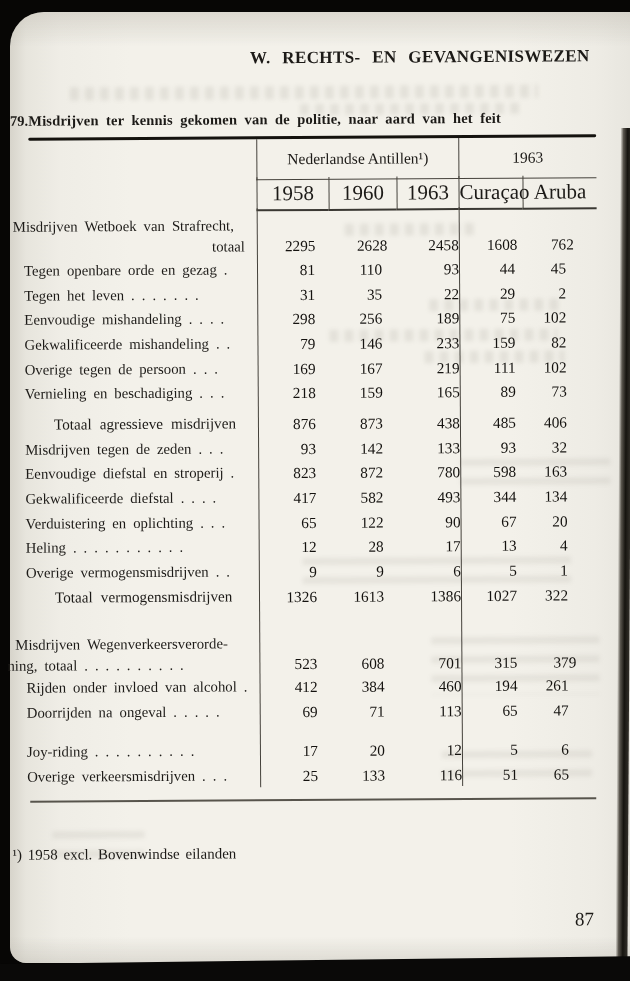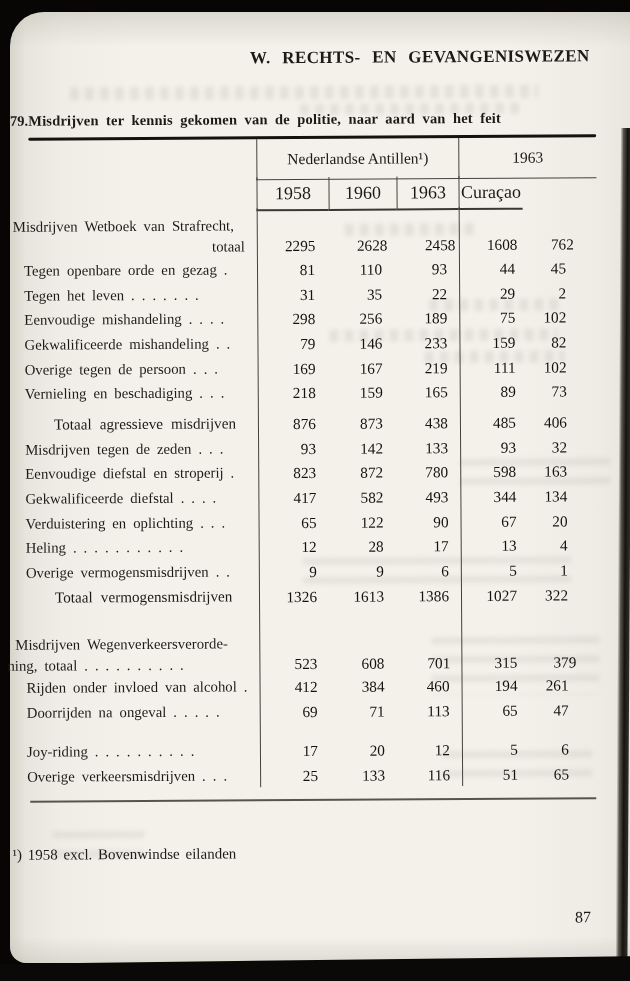--- a/index.html
+++ b/index.html
@@ -49,21 +49,21 @@
   #tbl{position:absolute;left:4px;top:124px;width:584px;}
   .top-rule{height:3px;background:#14120e;margin-left:16px;width:568px;border-radius:2px;}
   .hrowA{display:grid;grid-template-columns:244px 202px 138px;height:38px;}
   .hrowA .gcell{
     border-left:1px solid #45423c;border-bottom:1.5px solid #45423c;
     text-align:center;font-size:15.5px;line-height:40px;white-space:nowrap;
   }
   .hrowB{display:grid;grid-template-columns:244px 72px 68px 62px 64px 74px;height:31px;}
   .hrowB .ccell{
     border-left:1px solid #45423c;border-bottom:2px solid #3a3833;
-    text-align:center;font-size:18px;line-height:32px;white-space:nowrap;
+    text-align:center;font-size:21px;line-height:32px;white-space:nowrap;
   }
   #table-body{position:relative;padding-top:3px;}
   .vline{position:absolute;top:0;bottom:0;width:1px;background:#45423c;}
   .vline.v1{left:244px;}
   .vline.v2{left:446px;}
   .bottom-rule{height:2px;background:#57544c;margin-left:14px;width:566px;margin-top:12px;}
 
   .trow{display:grid;grid-template-columns:244px 72px 68px 62px 64px 74px;align-items:center;height:24.7px;}
   .trow.twoline{height:auto;align-items:end;}
   .trow.tall .stub{padding-top:4px;}
@@ -74,26 +74,26 @@
   .item .stub{padding-left:11px;}
   .total .stub{padding-left:40px;font-size:15.2px;word-spacing:.28em;}
   .section .stub{padding-left:0;}
   .stub .l1,.stub .l2{line-height:21px;}
   .stub .l2.right{text-align:right;padding-right:12px;}
   .stub .l2.hang{margin-left:-8px;}
   .val{font-size:15.3px;text-align:right;white-space:nowrap;color:#14120f;line-height:21px;}
   .twoline .val{align-self:end;padding-bottom:1px;margin-left:28px;}
   .val.c0{padding-right:14px;}
   .val.c1{padding-right:15px;}
-  .val.c2{padding-right:12px;}
+  .val.c2{}
   .val.c3{padding-right:8px;}
   .val.c4{padding-right:31px;}
 
   .footnote{position:absolute;left:0px;top:833px;font-size:15px;word-spacing:2px;white-space:nowrap;}
-  .page-number{position:absolute;left:562px;top:898px;font-size:16px;}
+  .page-number{position:absolute;left:562px;top:898px;font-size:19px;}
 
   
   .bleed{
     position:absolute;filter:blur(2px);opacity:.5;pointer-events:none;
     background:repeating-linear-gradient(90deg,rgba(122,118,106,.26) 0 9px,rgba(122,118,106,0) 9px 15px);
   }
   .bleed.ml{
     background:repeating-linear-gradient(180deg,rgba(122,118,106,.22) 0 7px,rgba(122,118,106,0) 7px 19px);
   }
 </style>
@@ -130,20 +130,21 @@
         <div class="gcell">Nederlandse Antillen¹)</div>
         <div class="gcell">1963</div>
       </div>
 
       <div class="hrowB">
         <div></div>
         <div class="ccell">1958</div>
         <div class="ccell">1960</div>
         <div class="ccell">1963</div>
         <div class="ccell">Curaçao</div>
+        <div class="ccell">Aruba</div>
       </div>
 
       <div id="table-body">
         <div class="vline v1"></div>
         <div class="vline v2"></div>
 
       <div class="trow section tall twoline">
             <div class="stub">
               <div class="l1">Misdrijven Wetboek van Strafrecht,</div>
               <div class="l2 right">totaal</div>

